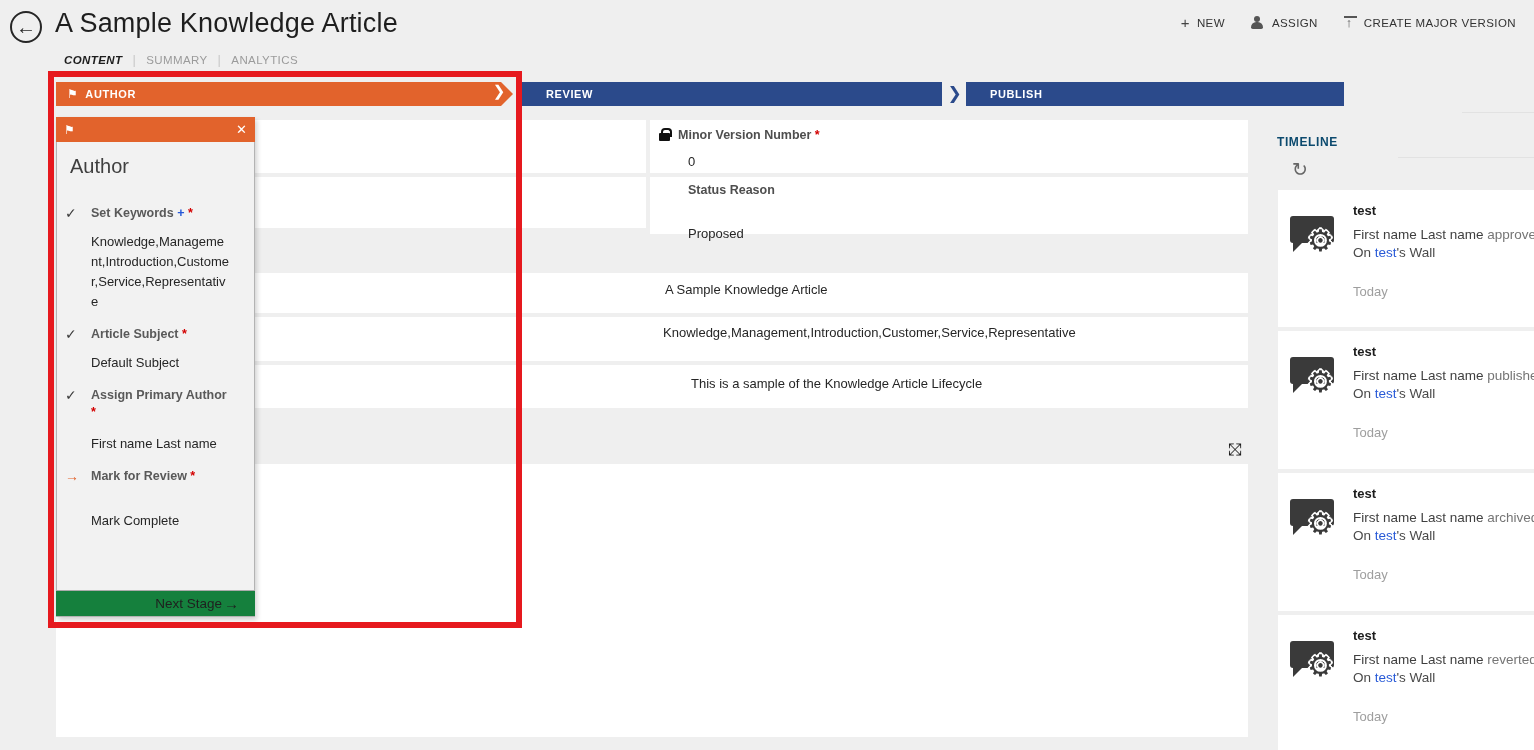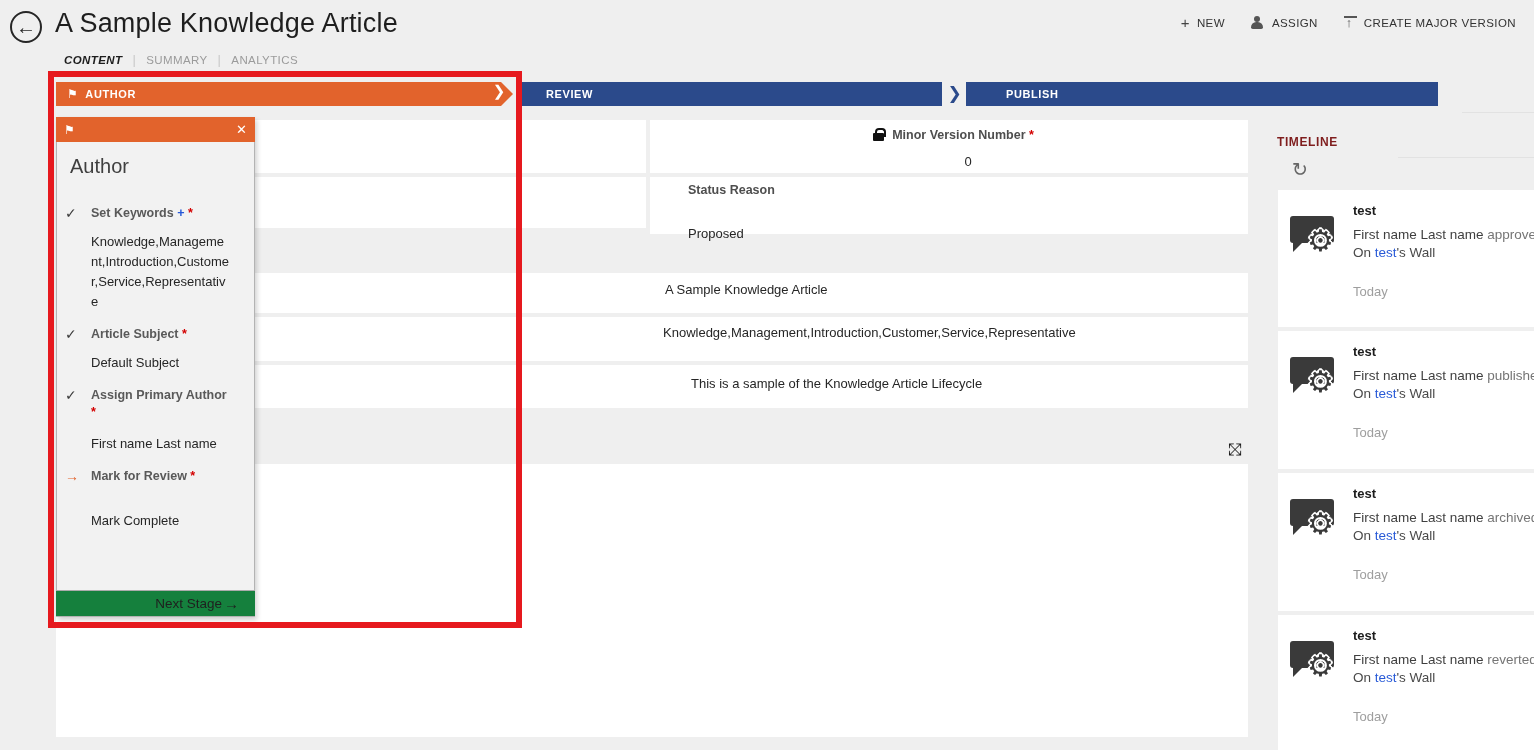--- a/index.html
+++ b/index.html
@@ -33,21 +33,21 @@
   .tab-sep { color:#c9c9c9; font-size:13px; }
 
   
   .stage { top:82px; height:24px; color:#fff; font-size:11px; font-weight:bold;
     letter-spacing:0.6px; display:flex; align-items:center; cursor:pointer; }
   .stage-author { left:56px; width:457px; background:#e2632c; padding-left:11px;
     clip-path:polygon(0 0, calc(100% - 12px) 0, 100% 50%, calc(100% - 12px) 100%, 0 100%); }
   .stage-author .flag { margin-right:7px; font-size:12px; }
   .stage-author .tip-gap { position:absolute; right:7px; top:0; color:#fff; font-size:15px; font-weight:bold; }
   .stage-review { left:522px; width:420px; background:#2b4a8b; padding-left:24px; }
-  .stage-publish { left:966px; width:472px; background:#2b4a8b; padding-left:40px; }
+  .stage-publish { left:966px; width:378px; background:#2b4a8b; padding-left:24px; }
   .stage-chev { top:82px; left:943px; width:23px; height:24px; color:#2b4a8b; font-size:17px;
     font-weight:bold; text-align:center; line-height:24px; }
 
   
   .row { background:#fff; }
   .field-label { font-size:12.5px; font-weight:bold; color:#4e4e4e; }
   .req { color:#d30000; font-weight:bold; }
   .field-value { font-size:13px; color:#262626; }
   .lock-icon { position:relative; display:inline-block; width:11px; height:13px; margin-right:8px; vertical-align:-2px; }
   .lock-icon::before { content:""; position:absolute; left:2px; top:0; width:7px; height:7px;
@@ -76,21 +76,21 @@
   .flyout-footer { position:absolute; left:-1px; bottom:0; width:199px; height:26px; background:#15803d;
     border-top:1px solid #ababab; display:flex; align-items:center; justify-content:flex-end;
     padding-right:16px; font-size:13.5px; color:#1f1f1f; cursor:pointer; }
   .flyout-footer .arrow { font-weight:bold; font-size:15px; margin-left:2px; }
 
   
   .red-box { left:48px; top:71px; width:474px; height:557px; border:6px solid #e6191e;
     z-index:9; pointer-events:none; }
 
   
-  .tl-title { left:1277px; top:135px; font-size:12px; font-weight:bold; letter-spacing:0.6px; color:#7f1d1d; }
+  .tl-title { left:1277px; top:135px; font-size:12px; font-weight:bold; letter-spacing:0.6px; color:#0c4a6e; }
   .tl-refresh { left:1292px; top:158px; font-size:19px; color:#666; cursor:pointer; }
   .tl-line1 { left:1462px; top:112px; width:72px; height:1px; background:#e2e2e2; }
   .tl-line2 { left:1398px; top:157px; width:136px; height:1px; background:#e2e2e2; }
   .tl-card { left:1278px; width:258px; background:#fff; overflow:hidden; }
   .tl-icon { position:absolute; left:12px; top:26px; width:52px; height:52px; }
   .bubble { position:absolute; left:0; top:0; width:44px; height:27px; background:#3a3a3a; border-radius:3px; }
   .bubble::after { content:""; position:absolute; left:3px; top:26px; border-left:10px solid #3a3a3a;
     border-bottom:10px solid transparent; }
   .gear { position:absolute; left:17px; top:10px; font-size:30px; line-height:30px; color:#3a3a3a;
     text-shadow:-2px 0 0 #fff, 2px 0 0 #fff, 0 -2px 0 #fff, 0 2px 0 #fff,
@@ -139,21 +139,21 @@
 </div>
 <div class="abs stage stage-review">
   <span>REVIEW</span>
 </div>
 <div class="abs stage-chev">❯</div>
 <div class="abs stage stage-publish">
   <span>PUBLISH</span>
 </div>
 
 <div class="abs row" style="left:56px; top:120px; width:590px; height:53px;"></div>
-<div class="abs row" style="left:650px; top:120px; width:598px; height:53px; padding:8px 0 0 9px;text-align:center;">
+<div class="abs row" style="left:650px; top:120px; width:598px; height:53px; padding:8px 0 0 9px;">
   <div class="field-label">
     <span class="lock-icon"></span><span>Minor Version Number </span><span class="req">*</span>
   </div>
   <div class="field-value" style="margin:12px 0 0 29px;">0</div>
 </div>
 
 <div class="abs row" style="left:56px; top:177px; width:590px; height:51px;"></div>
 <div class="abs row" style="left:650px; top:177px; width:598px; height:57px; padding:6px 0 0 38px;">
   <div class="field-label">Status Reason</div>
   <div class="field-value" style="margin-top:29px;">Proposed</div>

